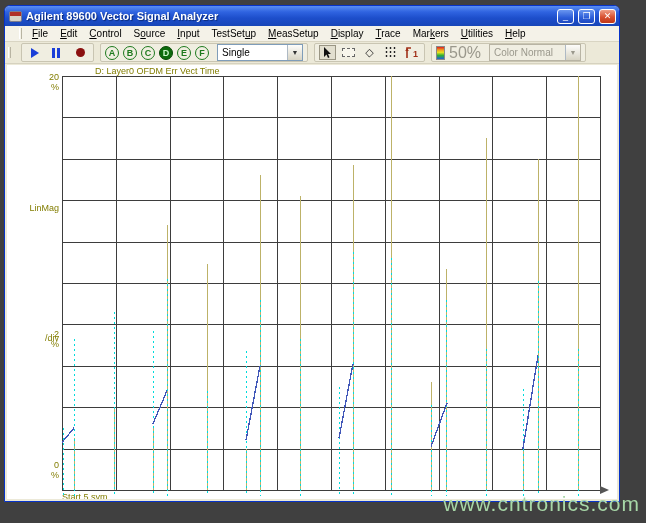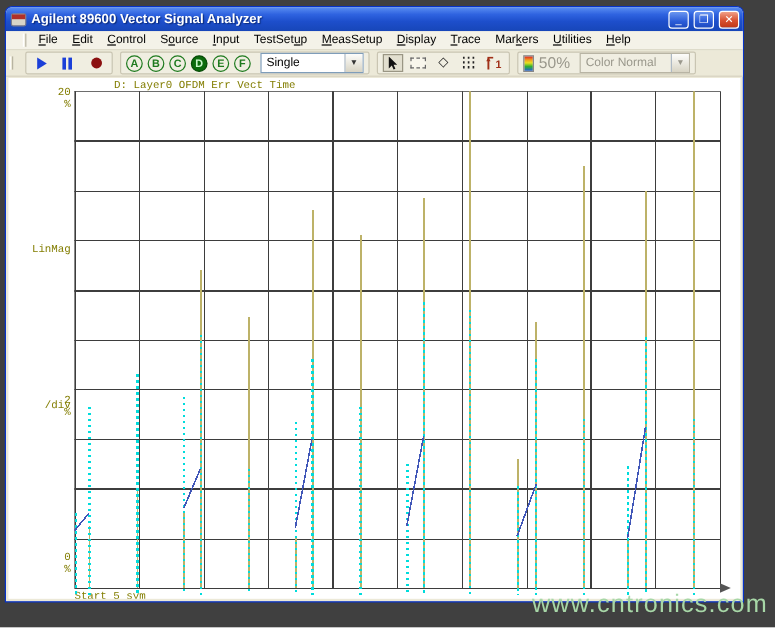--- a/index.html
+++ b/index.html
@@ -56,25 +56,25 @@
            border-left:1px solid #aeb9c4; display:flex; align-items:center; justify-content:center;
            font-size:7px; color:#333; }
   .combo.disabled { background:#f0eee2; color:#9a988c; border-color:#b8b4a4; }
   .combo.disabled .drop { color:#9a988c; }
   .cursor-svg, .flag-svg, .bands-svg { display:block; }
   .zoombox { width:13px; height:9px; border:1px dashed #666; background:#f8f6ec; }
   .diamond { font-size:11px; color:#222; line-height:11px; }
   .colorbar { width:9px; height:14px;
               background:linear-gradient(180deg,#e02020 0%,#f0a020 25%,#e8e020 45%,#30b030 70%,#2060d8 100%);
               border:1px solid #888; }
-  .pct-label { font-size:13px; color:#9a988c; }
+  .pct-label { font-size:16px; color:#9a988c; }
 
   
   .chart-panel { position:absolute; left:2px; top:59px; right:2px; bottom:2px;
-                 background:#ffffff; overflow:hidden;font-family:Liberation Mono, monospace; }
+                 background:#ffffff; overflow:hidden; }
   .trace-title { position:absolute; left:88px; top:1px; font-size:9px; color:#827d00;
                  white-space:nowrap; }
   .ylab { position:absolute; width:50px; text-align:right; font-size:9px; color:#827d00;
           line-height:9px; }
   .xlab { position:absolute; left:55px; top:427px; font-size:9px; color:#827d00; }
   .plot-area { position:absolute; left:55px; top:11px; width:548px; height:424px; }
   .plot-area svg { display:block; }
 
   
   .watermark { position:absolute; right:6px; top:492px; font-size:21px; letter-spacing:1px;

